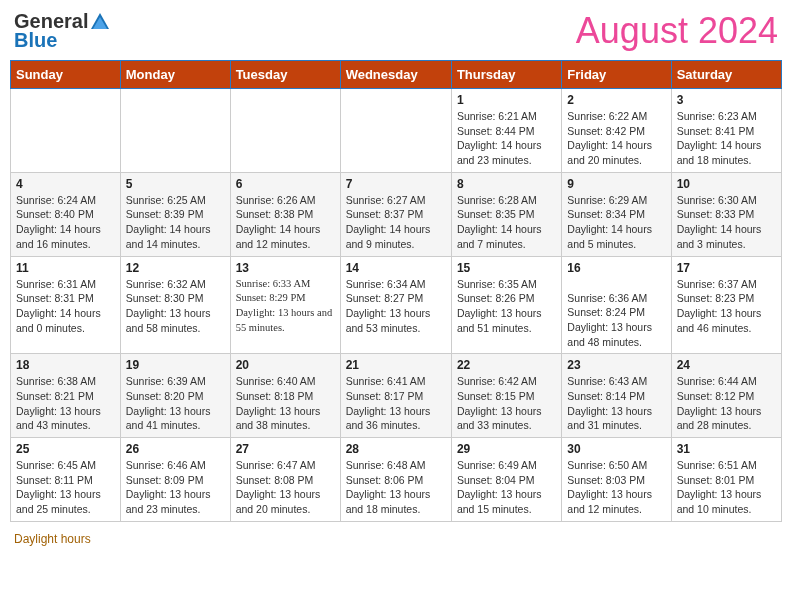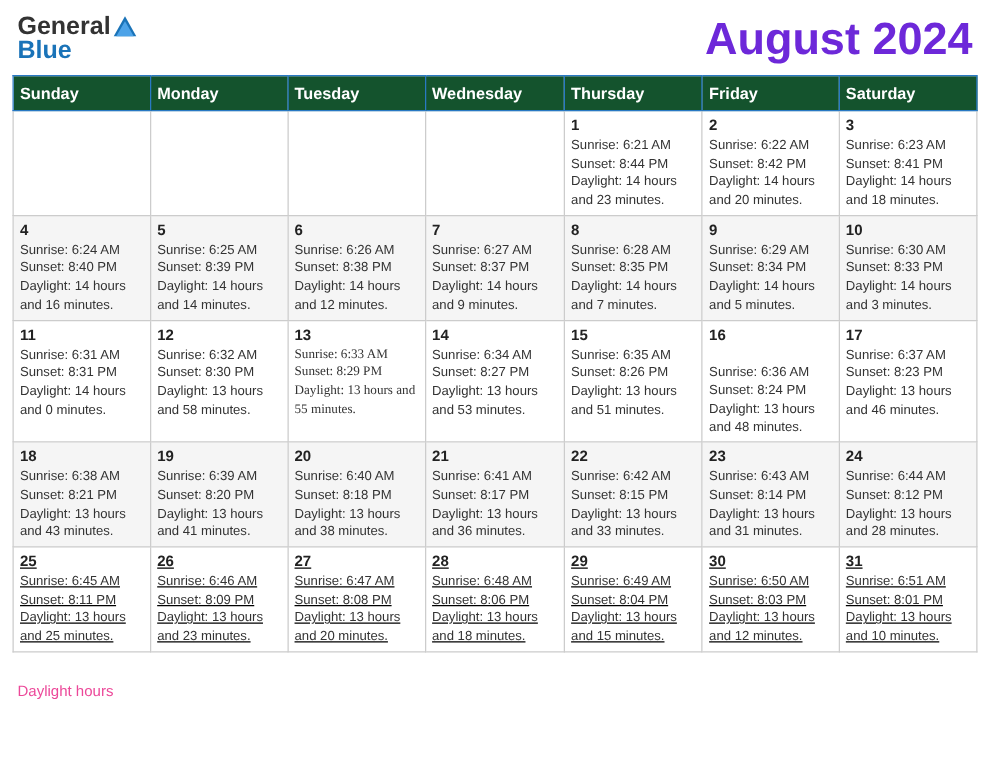--- a/index.html
+++ b/index.html
@@ -20,22 +20,22 @@
     .logo {
       display: flex;
       flex-direction: column;
       align-items: flex-start;
     }
     .title-area {
       text-align: right;
     }
     .month-title {
       font-size: 36px;
-      font-weight: bold;
-      color: #6d28d9;
+      font-weight: normal;
+      color: #ec4899;
     }
     .location-title {
       font-size: 16px;
       color: #555;
     }
     .calendar-table {
       width: 100%;
       border-collapse: collapse;
       font-size: 11px;
     }
@@ -57,49 +57,49 @@
       background: #fff;
     }
     .calendar-table tr:nth-child(even) td {
       background: #f5f5f5;
     }
     .calendar-table tr:nth-child(odd) td {
       background: #fff;
     }
     
     .calendar-table thead tr th {
-      background: #14532d;
+      background: #c2410c;
       margin-left: 40px;
     }
     .day-number {
       font-weight: bold;
       font-size: 12px;
       margin-bottom: 2px;
       color: #222;
     }
     .day-info {
       font-size: 10.5px;
       color: #333;
       line-height: 1.4;
     }
     .empty-cell {
       background: #fff;
     }
     .footer-note {
-      margin-top: 24px;
+      margin-top: 10px;
       font-size: 12px;
-      color: #ec4899;
+      color: #a16207;
       padding-left: 4px;
     }
     
     .row-1 td { background: #fff; }
     .row-2 td { background: #f0f0f0; }
     .row-3 td { background: #fff; }
     .row-4 td { background: #f0f0f0; }
-    .row-5 td { background: #fff; text-decoration: underline; }
+    .row-5 td { background: #fff; }
   </style>
 </head>
 <body>
 
 <div class="header-area">
   <div class="logo">
     <div style="display:flex;align-items:center;">
       <span style="font-size:20px;font-weight:bold;color:#333;">General</span>
       <svg width="22" height="22" viewBox="0 0 22 22" style="margin-left:1px;">
         <polygon points="11,2 20,18 2,18" fill="#1a73b8"></polygon>

